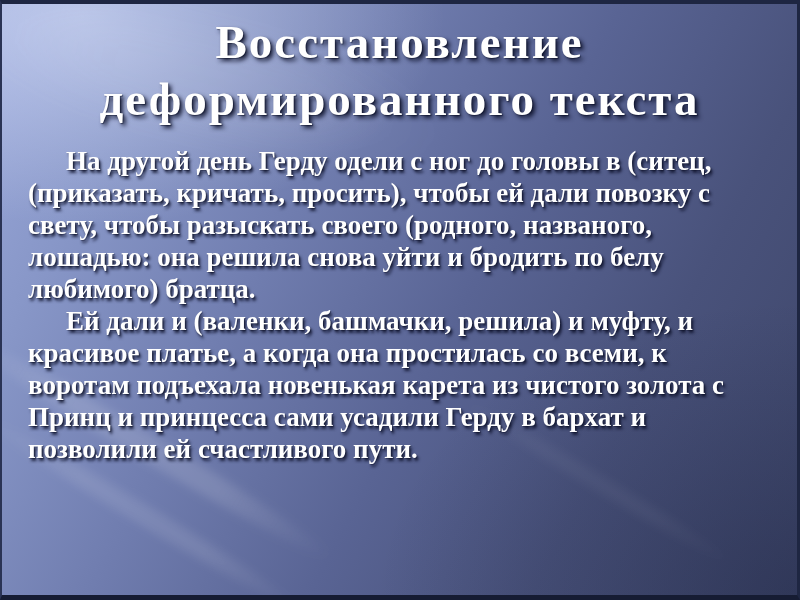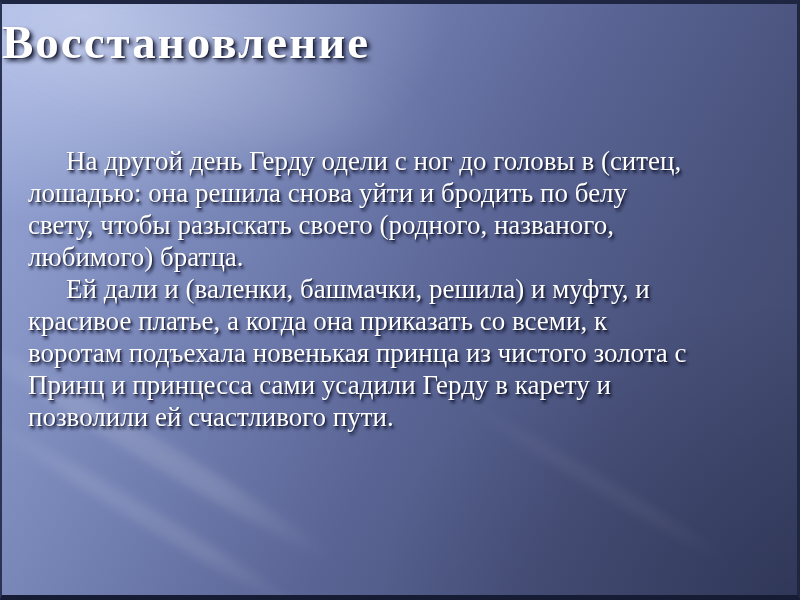--- a/index.html
+++ b/index.html
@@ -34,35 +34,36 @@
   }
   .beam1 { left: -70px; top: 430px; width: 430px; height: 26px; transform: rotate(31deg); }
   .beam2 { left: -50px; top: 500px; width: 380px; height: 20px; transform: rotate(31deg); opacity: 0.8; }
   .beam3 { left: -60px; top: 30px; width: 520px; height: 90px; transform: rotate(14deg); filter: blur(20px); opacity: 0.45; }
   .beam4 { left: 430px; top: 470px; width: 330px; height: 16px; transform: rotate(31deg); opacity: 0.35; }
   .title {
     position: absolute;
     top: 10px;
     left: 0;
     right: 0;
+    text-align: center;
     color: #ffffff;
     font-weight: bold;
     font-size: 47px;
     line-height: 57px;
     letter-spacing: 2px;
     text-shadow: 3px 3px 4px rgba(10,14,38,0.85), 1px 1px 1px rgba(10,14,38,0.55);
     white-space: nowrap;
   }
   .body-text {
     position: absolute;
     top: 141px;
     left: 26px;
     right: 14px;
     color: #ffffff;
-    font-weight: normal;
+    font-weight: bold;
     font-size: 27px;
     line-height: 32px;
     text-shadow: 2px 3px 3px rgba(10,14,38,0.8), 1px 1px 1px rgba(10,14,38,0.5);
   }
   .line {
     white-space: pre;
   }
   .line.indent {
     padding-left: 38px;
   }
@@ -71,30 +72,32 @@
 <body>
 
 <div class="slide">
   <div class="beam beam3"></div>
   <div class="beam beam1"></div>
   <div class="beam beam2"></div>
   <div class="beam beam4"></div>
 
   <div class="title">
     <div>Восстановление</div>
+    <div>деформированного текста</div>
   </div>
 
   <div class="body-text">
     <div>
       <div class="line indent">На другой день Герду одели с ног до головы в (ситец,</div>
+      <div class="line">(приказать, кричать, просить), чтобы ей дали повозку с</div>
+      <div class="line">свету, чтобы разыскать своего (родного, названого,</div>
       <div class="line">лошадью: она решила снова уйти и бродить по белу</div>
-      <div class="line">свету, чтобы разыскать своего (родного, названого,</div>
       <div class="line">любимого) братца.</div>
     </div>
     <div>
       <div class="line indent">Ей дали и (валенки, башмачки, решила) и муфту, и</div>
-      <div class="line">красивое платье, а когда она приказать со всеми, к</div>
-      <div class="line">воротам подъехала новенькая принца из чистого золота с</div>
-      <div class="line">Принц и принцесса сами усадили Герду в карету и</div>
+      <div class="line">красивое платье, а когда она простилась со всеми, к</div>
+      <div class="line">воротам подъехала новенькая карета из чистого золота с</div>
+      <div class="line">Принц и принцесса сами усадили Герду в бархат и</div>
       <div class="line">позволили ей счастливого пути.</div>
     </div>
   </div>
 </div>
 
 </body></html>

